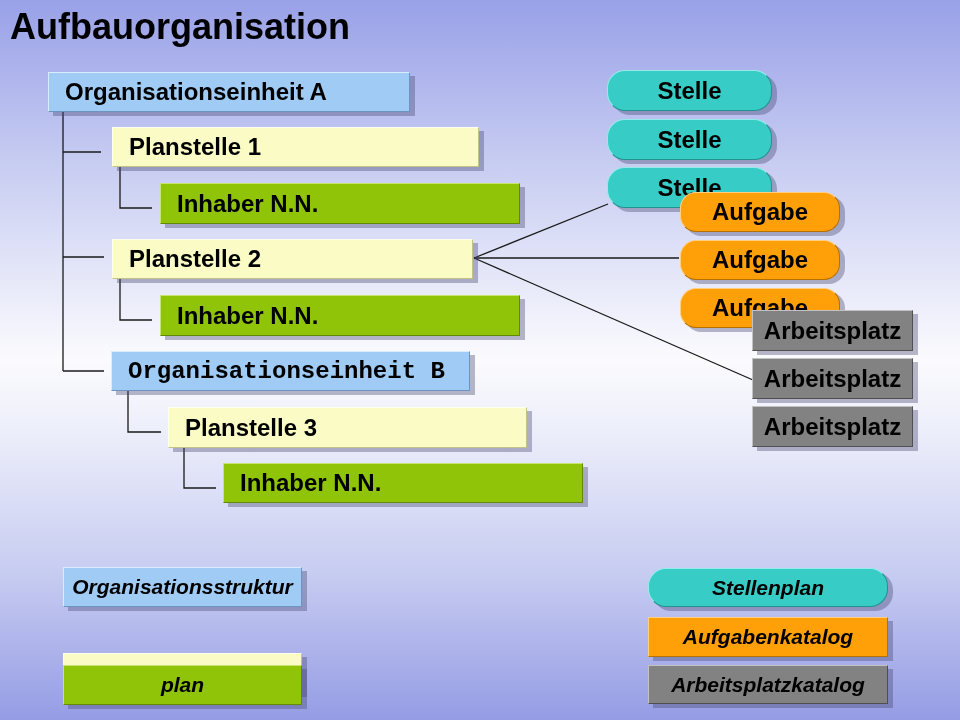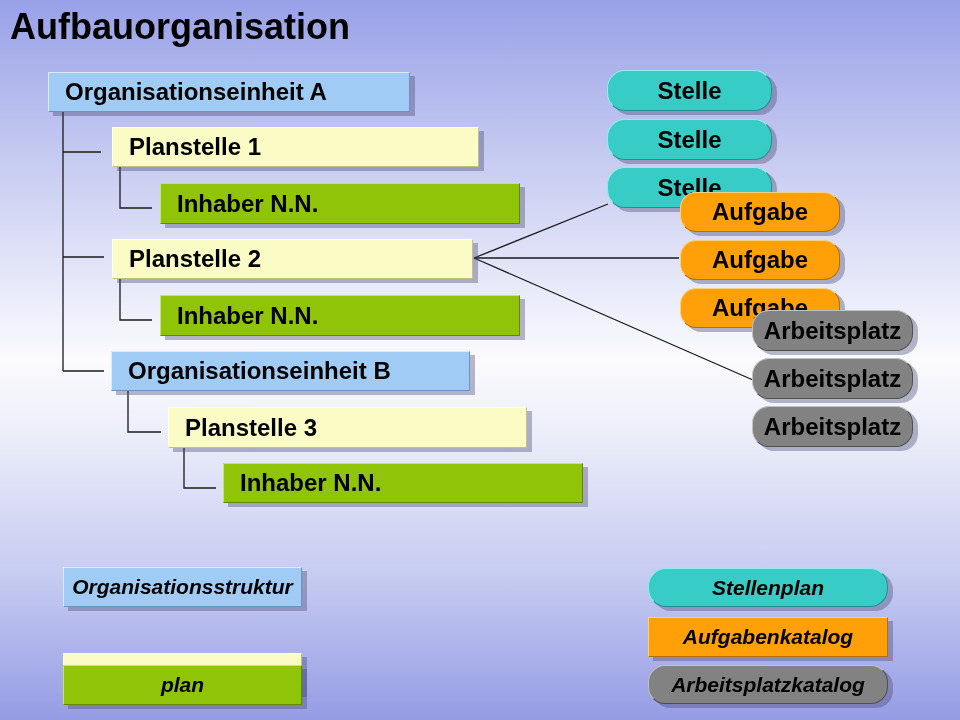--- a/index.html
+++ b/index.html
@@ -39,21 +39,21 @@
   .center{justify-content:center;}
   .z-stelle{z-index:2;}
   .z-aufgabe{z-index:3;border-radius:16px;}
   .z-arbeitsplatz{z-index:4;}
   .legend-box{font-size:21px;font-style:italic;justify-content:center;z-index:2;}
   .c-blue{background:#a0cbf4;border-color:#d8ecfe #6d93c2 #6d93c2 #d8ecfe;}
   .c-yellow{background:#fbfcc5;border-color:#ffffee #c2c188 #c2c188 #ffffee;}
   .c-green{background:#8fc408;border-color:#c8e470 #648a04 #648a04 #c8e470;}
   .c-teal{background:#38ccc6;border-color:#93ece8 #21938f #21938f #93ece8;border-radius:18px;}
   .c-orange{background:#ffa008;border-color:#ffd082 #b57102 #b57102 #ffd082;}
-  .c-gray{background:#828282;border-color:#c2c2c2 #4f4f4f #4f4f4f #c2c2c2;border-radius:17px;}
+  .c-gray{background:#828282;border-color:#c2c2c2 #4f4f4f #4f4f4f #c2c2c2;}
 </style>
 </head>
 <body>
 
 <div class="stage">
 
   <h1 class="title">Aufbauorganisation</h1>
 
   <svg class="connectors" width="960" height="720" viewBox="0 0 960 720">
     <path d="M63,112 V371"></path>
@@ -67,21 +67,21 @@
     <path d="M474,258 L608,204"></path>
     <path d="M474,258 L679,258"></path>
     <path d="M474,258 L753,380"></path>
   </svg>
 
   <div class="box tree-box c-blue" style="left:48px;top:72px;width:362px;height:40px;">Organisationseinheit A</div>
   <div class="box tree-box c-yellow" style="left:112px;top:127px;width:367px;height:40px;">Planstelle 1</div>
   <div class="box tree-box c-green" style="left:160px;top:183px;width:360px;height:41px;">Inhaber N.N.</div>
   <div class="box tree-box c-yellow" style="left:112px;top:239px;width:361px;height:40px;">Planstelle 2</div>
   <div class="box tree-box c-green" style="left:160px;top:295px;width:360px;height:41px;">Inhaber N.N.</div>
-  <div class="box tree-box c-blue" style="left:111px;top:351px;width:359px;height:40px;">Organisationseinheit B</div>
+  <div class="box tree-box c-blue" style="left:111px;top:351px;width:359px;height:40px;font-family:Liberation Mono, monospace;">Organisationseinheit B</div>
   <div class="box tree-box c-yellow" style="left:168px;top:407px;width:359px;height:41px;">Planstelle 3</div>
   <div class="box tree-box c-green" style="left:223px;top:463px;width:360px;height:40px;">Inhaber N.N.</div>
 
   <div class="box center c-teal z-stelle" style="left:607px;top:70px;width:165px;height:41px;">Stelle</div>
   <div class="box center c-teal z-stelle" style="left:607px;top:119px;width:165px;height:41px;">Stelle</div>
   <div class="box center c-teal z-stelle" style="left:607px;top:167px;width:165px;height:41px;">Stelle</div>
 
   <div class="box center c-orange z-aufgabe" style="left:680px;top:192px;width:160px;height:40px;">Aufgabe</div>
   <div class="box center c-orange z-aufgabe" style="left:680px;top:240px;width:160px;height:40px;">Aufgabe</div>
   <div class="box center c-orange z-aufgabe" style="left:680px;top:288px;width:160px;height:40px;">Aufgabe</div>

